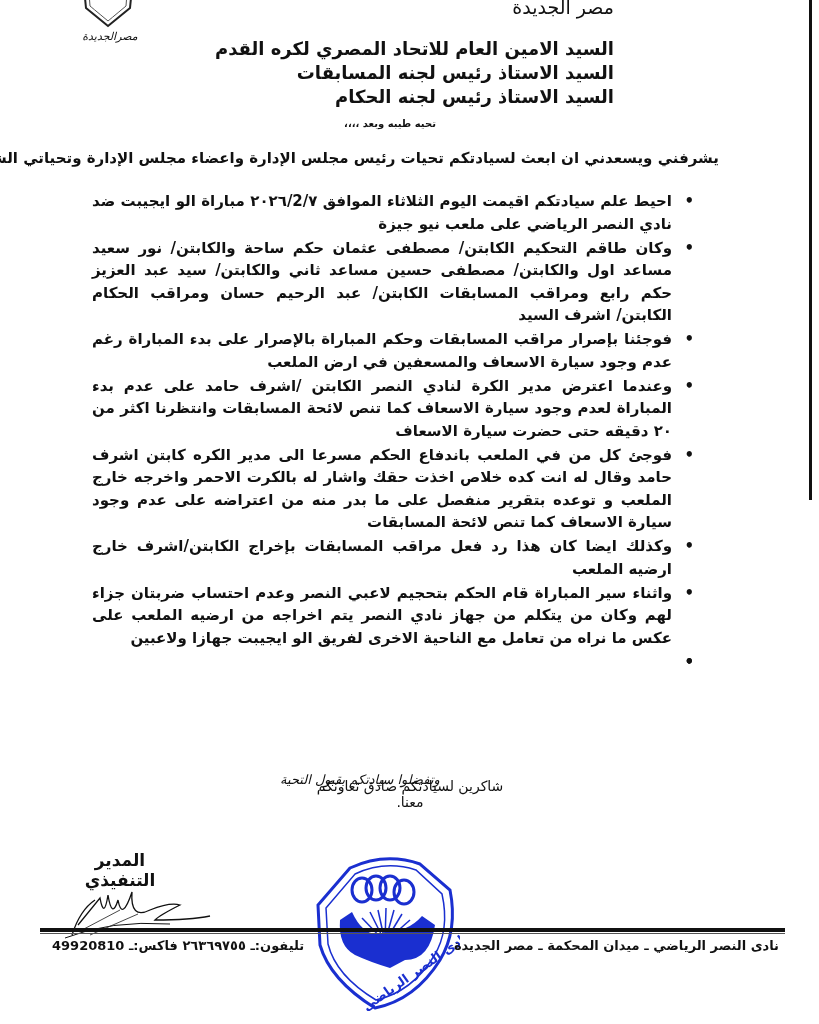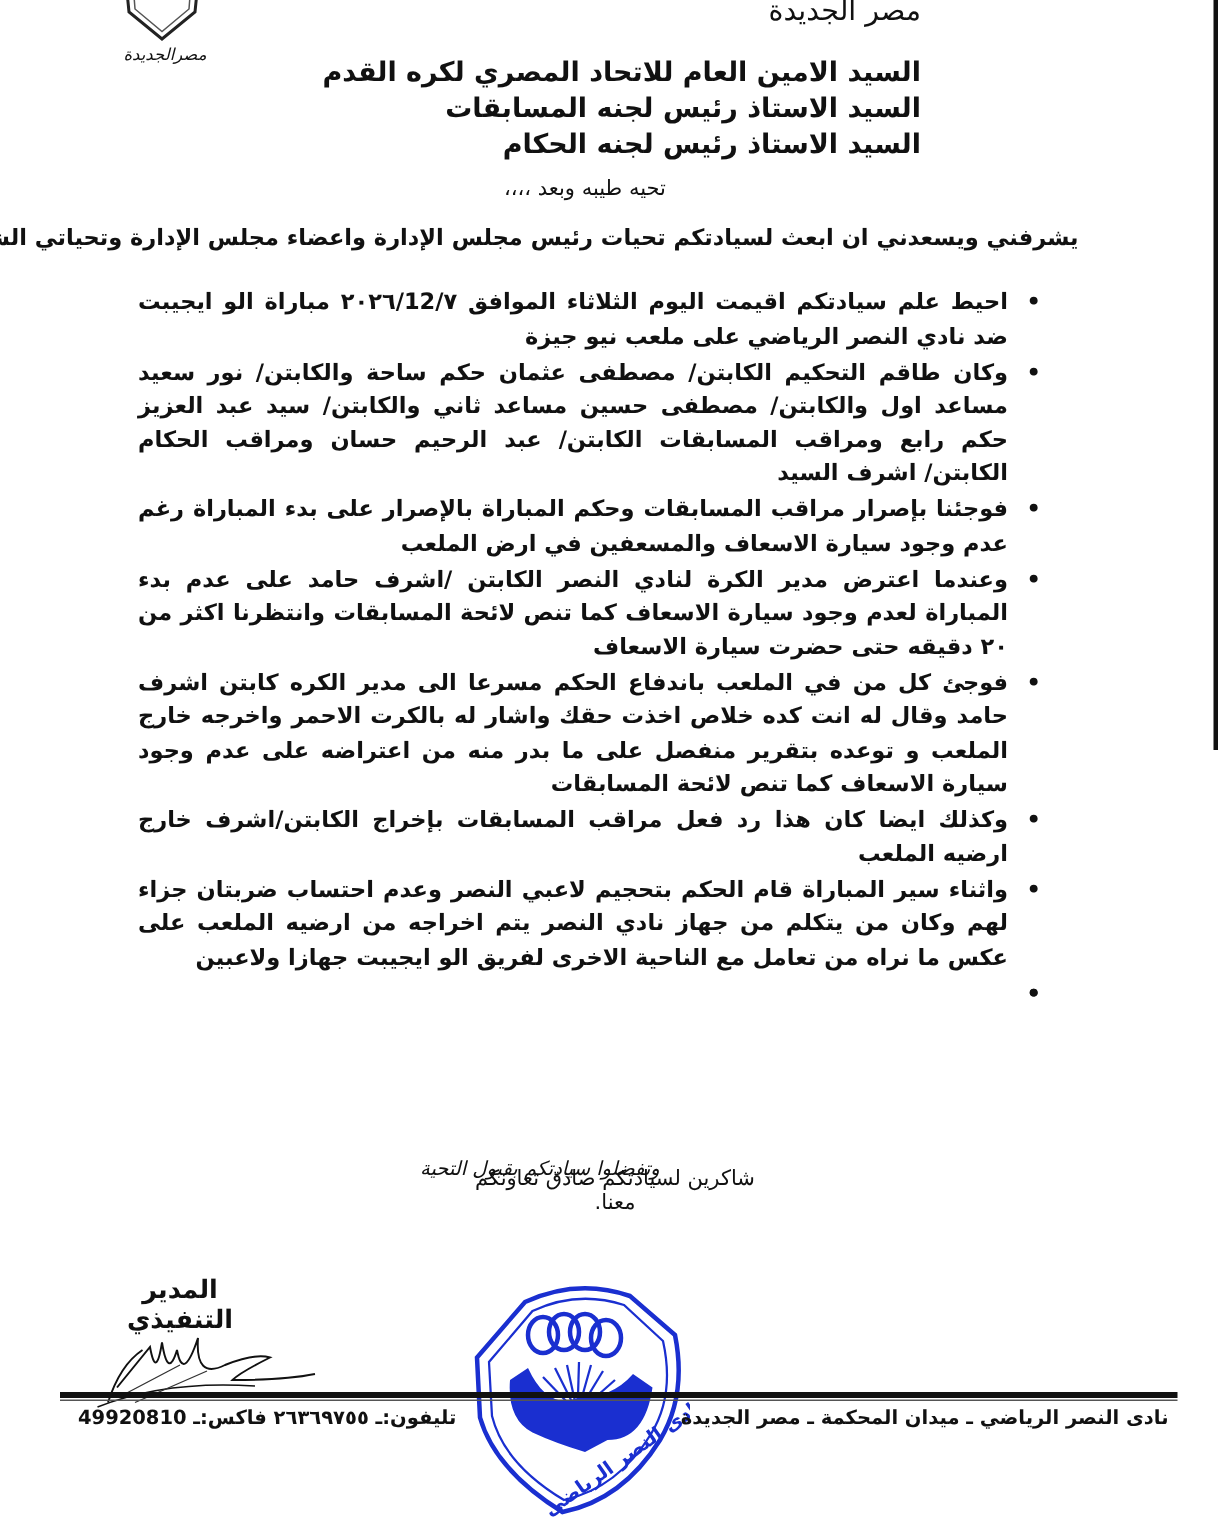--- a/index.html
+++ b/index.html
@@ -5,21 +5,21 @@
   html,body{margin:0;padding:0;background:#ffffff;}
   body{width:819px;height:1024px;position:relative;overflow:hidden;
        font-family:"DejaVu Sans","Liberation Sans",sans-serif;color:#111;}
   .rtl{direction:rtl;unicode-bidi:embed;}
   .abs{position:absolute;}
   
   #logo{left:78px;top:-22px;width:60px;height:50px;}
   #logo-caption{left:70px;top:30px;width:80px;text-align:center;font-size:11px;font-style:italic;}
   #city{right:205px;top:-4px;font-size:19px;}
   .addr{right:205px;font-size:18px;font-weight:bold;white-space:nowrap;}
-  #greeting{left:300px;width:180px;top:118px;text-align:center;font-size:14px;font-weight:normal;}
+  #greeting{left:300px;width:180px;top:118px;text-align:center;font-size:10px;font-weight:bold;}
   #intro{right:100px;top:149px;font-size:15px;font-weight:bold;white-space:nowrap;}
   #body-list{position:absolute;left:92px;width:580px;top:190px;margin:0;padding:0;list-style:none;}
   #body-list li{position:relative;font-size:15px;font-weight:bold;line-height:22.5px;
      text-align:justify;text-align-last:right;margin-bottom:1.5px;padding-right:0;}
   #body-list li .bullet{position:absolute;right:-22px;top:0;font-size:15px;}
   #thanks{left:310px;width:200px;top:778px;text-align:center;font-size:14px;font-weight:normal;}
   #closing{left:280px;width:220px;top:772px;text-align:left;font-size:13px;font-weight:normal;font-style:italic;}
   #signer-title{left:60px;width:120px;top:850px;text-align:center;font-size:17px;font-weight:bold;}
   #signature{left:60px;top:880px;width:160px;height:60px;}
   #stamp{left:310px;top:850px;width:150px;height:165px;}
@@ -44,21 +44,21 @@
 
 <div class="abs addr rtl" style="top:38px">السيد الامين العام للاتحاد المصري لكره القدم</div>
 <div class="abs addr rtl" style="top:62px">السيد الاستاذ رئيس لجنه المسابقات</div>
 <div class="abs addr rtl" style="top:86px">السيد الاستاذ رئيس لجنه الحكام</div>
 
 <div id="greeting" class="abs rtl">تحيه طيبه وبعد ،،،،</div>
 
 <div id="intro" class="abs rtl">يشرفني ويسعدني ان ابعث لسيادتكم تحيات رئيس مجلس الإدارة واعضاء مجلس الإدارة وتحياتي الشخصية</div>
 
 <ul id="body-list" class="rtl">
-  <li><span class="bullet">•</span><span>احيط علم سيادتكم اقيمت اليوم الثلاثاء الموافق ٢٠٢٦/12/٧ مباراة الو ايجيبت ضد نادي النصر الرياضي على ملعب نيو جيزة</span></li>
+  <li><span class="bullet">•</span><span>احيط علم سيادتكم اقيمت اليوم الثلاثاء الموافق ٢٠٢٦/2/٧ مباراة الو ايجيبت ضد نادي النصر الرياضي على ملعب نيو جيزة</span></li>
   <li><span class="bullet">•</span><span>وكان طاقم التحكيم الكابتن/ مصطفى عثمان حكم ساحة والكابتن/ نور سعيد مساعد اول والكابتن/ مصطفى حسين مساعد ثاني والكابتن/ سيد عبد العزيز حكم رابع ومراقب المسابقات الكابتن/ عبد الرحيم حسان ومراقب الحكام الكابتن/ اشرف السيد</span></li>
   <li><span class="bullet">•</span><span>فوجئنا بإصرار مراقب المسابقات وحكم المباراة بالإصرار على بدء المباراة رغم عدم وجود سيارة الاسعاف والمسعفين في ارض الملعب</span></li>
   <li><span class="bullet">•</span><span>وعندما اعترض مدير الكرة لنادي النصر الكابتن /اشرف حامد على عدم بدء المباراة لعدم وجود سيارة الاسعاف كما تنص لائحة المسابقات وانتظرنا اكثر من ٢٠ دقيقه حتى حضرت سيارة الاسعاف</span></li>
   <li><span class="bullet">•</span><span>فوجئ كل من في الملعب باندفاع الحكم مسرعا الى مدير الكره كابتن اشرف حامد وقال له انت كده خلاص اخذت حقك واشار له بالكرت الاحمر واخرجه خارج الملعب و توعده بتقرير منفصل على ما بدر منه من اعتراضه على عدم وجود سيارة الاسعاف كما تنص لائحة المسابقات</span></li>
   <li><span class="bullet">•</span><span>وكذلك ايضا كان هذا رد فعل مراقب المسابقات بإخراج الكابتن/اشرف خارج ارضيه الملعب</span></li>
   <li><span class="bullet">•</span><span>واثناء سير المباراة قام الحكم بتحجيم لاعبي النصر وعدم احتساب ضربتان جزاء لهم وكان من يتكلم من جهاز نادي النصر يتم اخراجه من ارضيه الملعب على عكس ما نراه من تعامل مع الناحية الاخرى لفريق الو ايجيبت جهازا ولاعبين</span></li>
   <li><span class="bullet">•</span></li>
   <li><span class="bullet">•</span></li>
 </ul>
 

